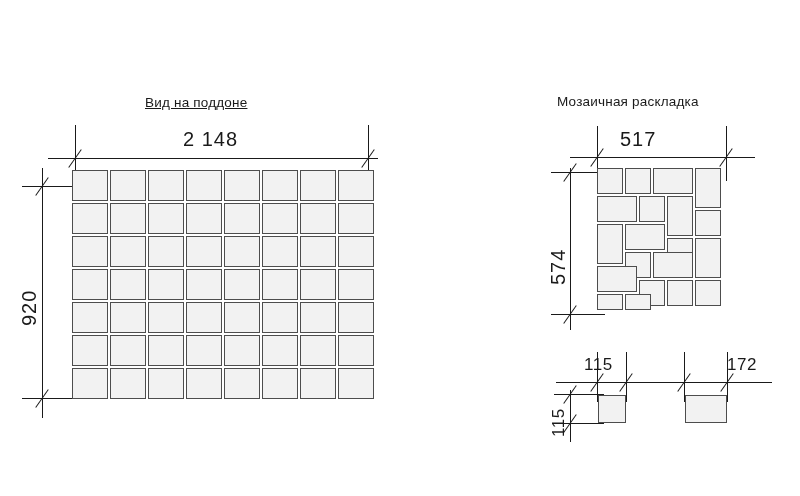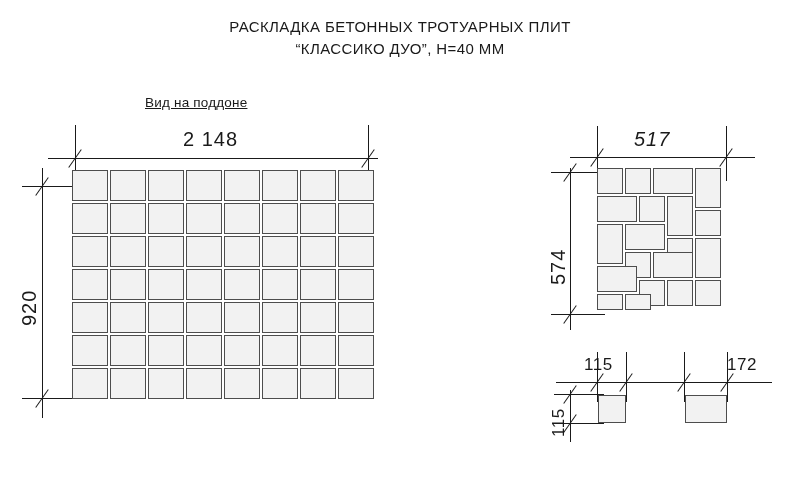--- a/index.html
+++ b/index.html
@@ -104,24 +104,23 @@
   }
   #mosaic-block .tile {
     position: absolute;
   }
 </style>
 </head>
 <body>
 
 <div class="canvas">
 
-  <div class="main-title">РАСКЛАДКА БЕТОННЫХ ТРОТУАРНЫХ ПЛИТ
-“КЛАССИКО ДУО”, Н=40 ММ</div>
 
   <div class="section-title" id="pallet-title">Вид на поддоне</div>
+  <div class="section-title" id="mosaic-title">Мозаичная раскладка</div>
 
   <div class="line hline" style="left:48px; top:158px; width:330px;"></div>
 
   <div class="line vline" style="left:75px; top:125px; height:60px;"></div>
   <div class="line vline" style="left:368px; top:125px; height:60px;"></div>
 
   <div class="tick" style="left:64px; top:158px;"></div>
   <div class="tick" style="left:357px; top:158px;"></div>
 
   <div class="dim-label" style="left:183px; top:128px;">2 148</div>
@@ -193,21 +192,21 @@
       <div class="tile"></div>
       <div class="tile"></div>
       <div class="tile"></div>
     </div>
 
   <div class="line hline" style="left:570px; top:157px; width:185px;"></div>
   <div class="line vline" style="left:597px; top:126px; height:55px;"></div>
   <div class="line vline" style="left:726px; top:126px; height:55px;"></div>
   <div class="tick" style="left:586px; top:157px;"></div>
   <div class="tick" style="left:715px; top:157px;"></div>
-  <div class="dim-label" style="left:634px; top:128px;font-style:italic;">517</div>
+  <div class="dim-label" style="left:620px; top:128px;">517</div>
 
   <div class="line vline" style="left:570px; top:168px; height:162px;"></div>
   <div class="line hline" style="left:551px; top:172px; width:54px;"></div>
   <div class="line hline" style="left:551px; top:314px; width:54px;"></div>
   <div class="tick" style="left:559px; top:172px;"></div>
   <div class="tick" style="left:559px; top:314px;"></div>
   <div class="dim-label vertical" style="left:547px; top:285px;">574</div>
 
   <div id="mosaic-block">
 

